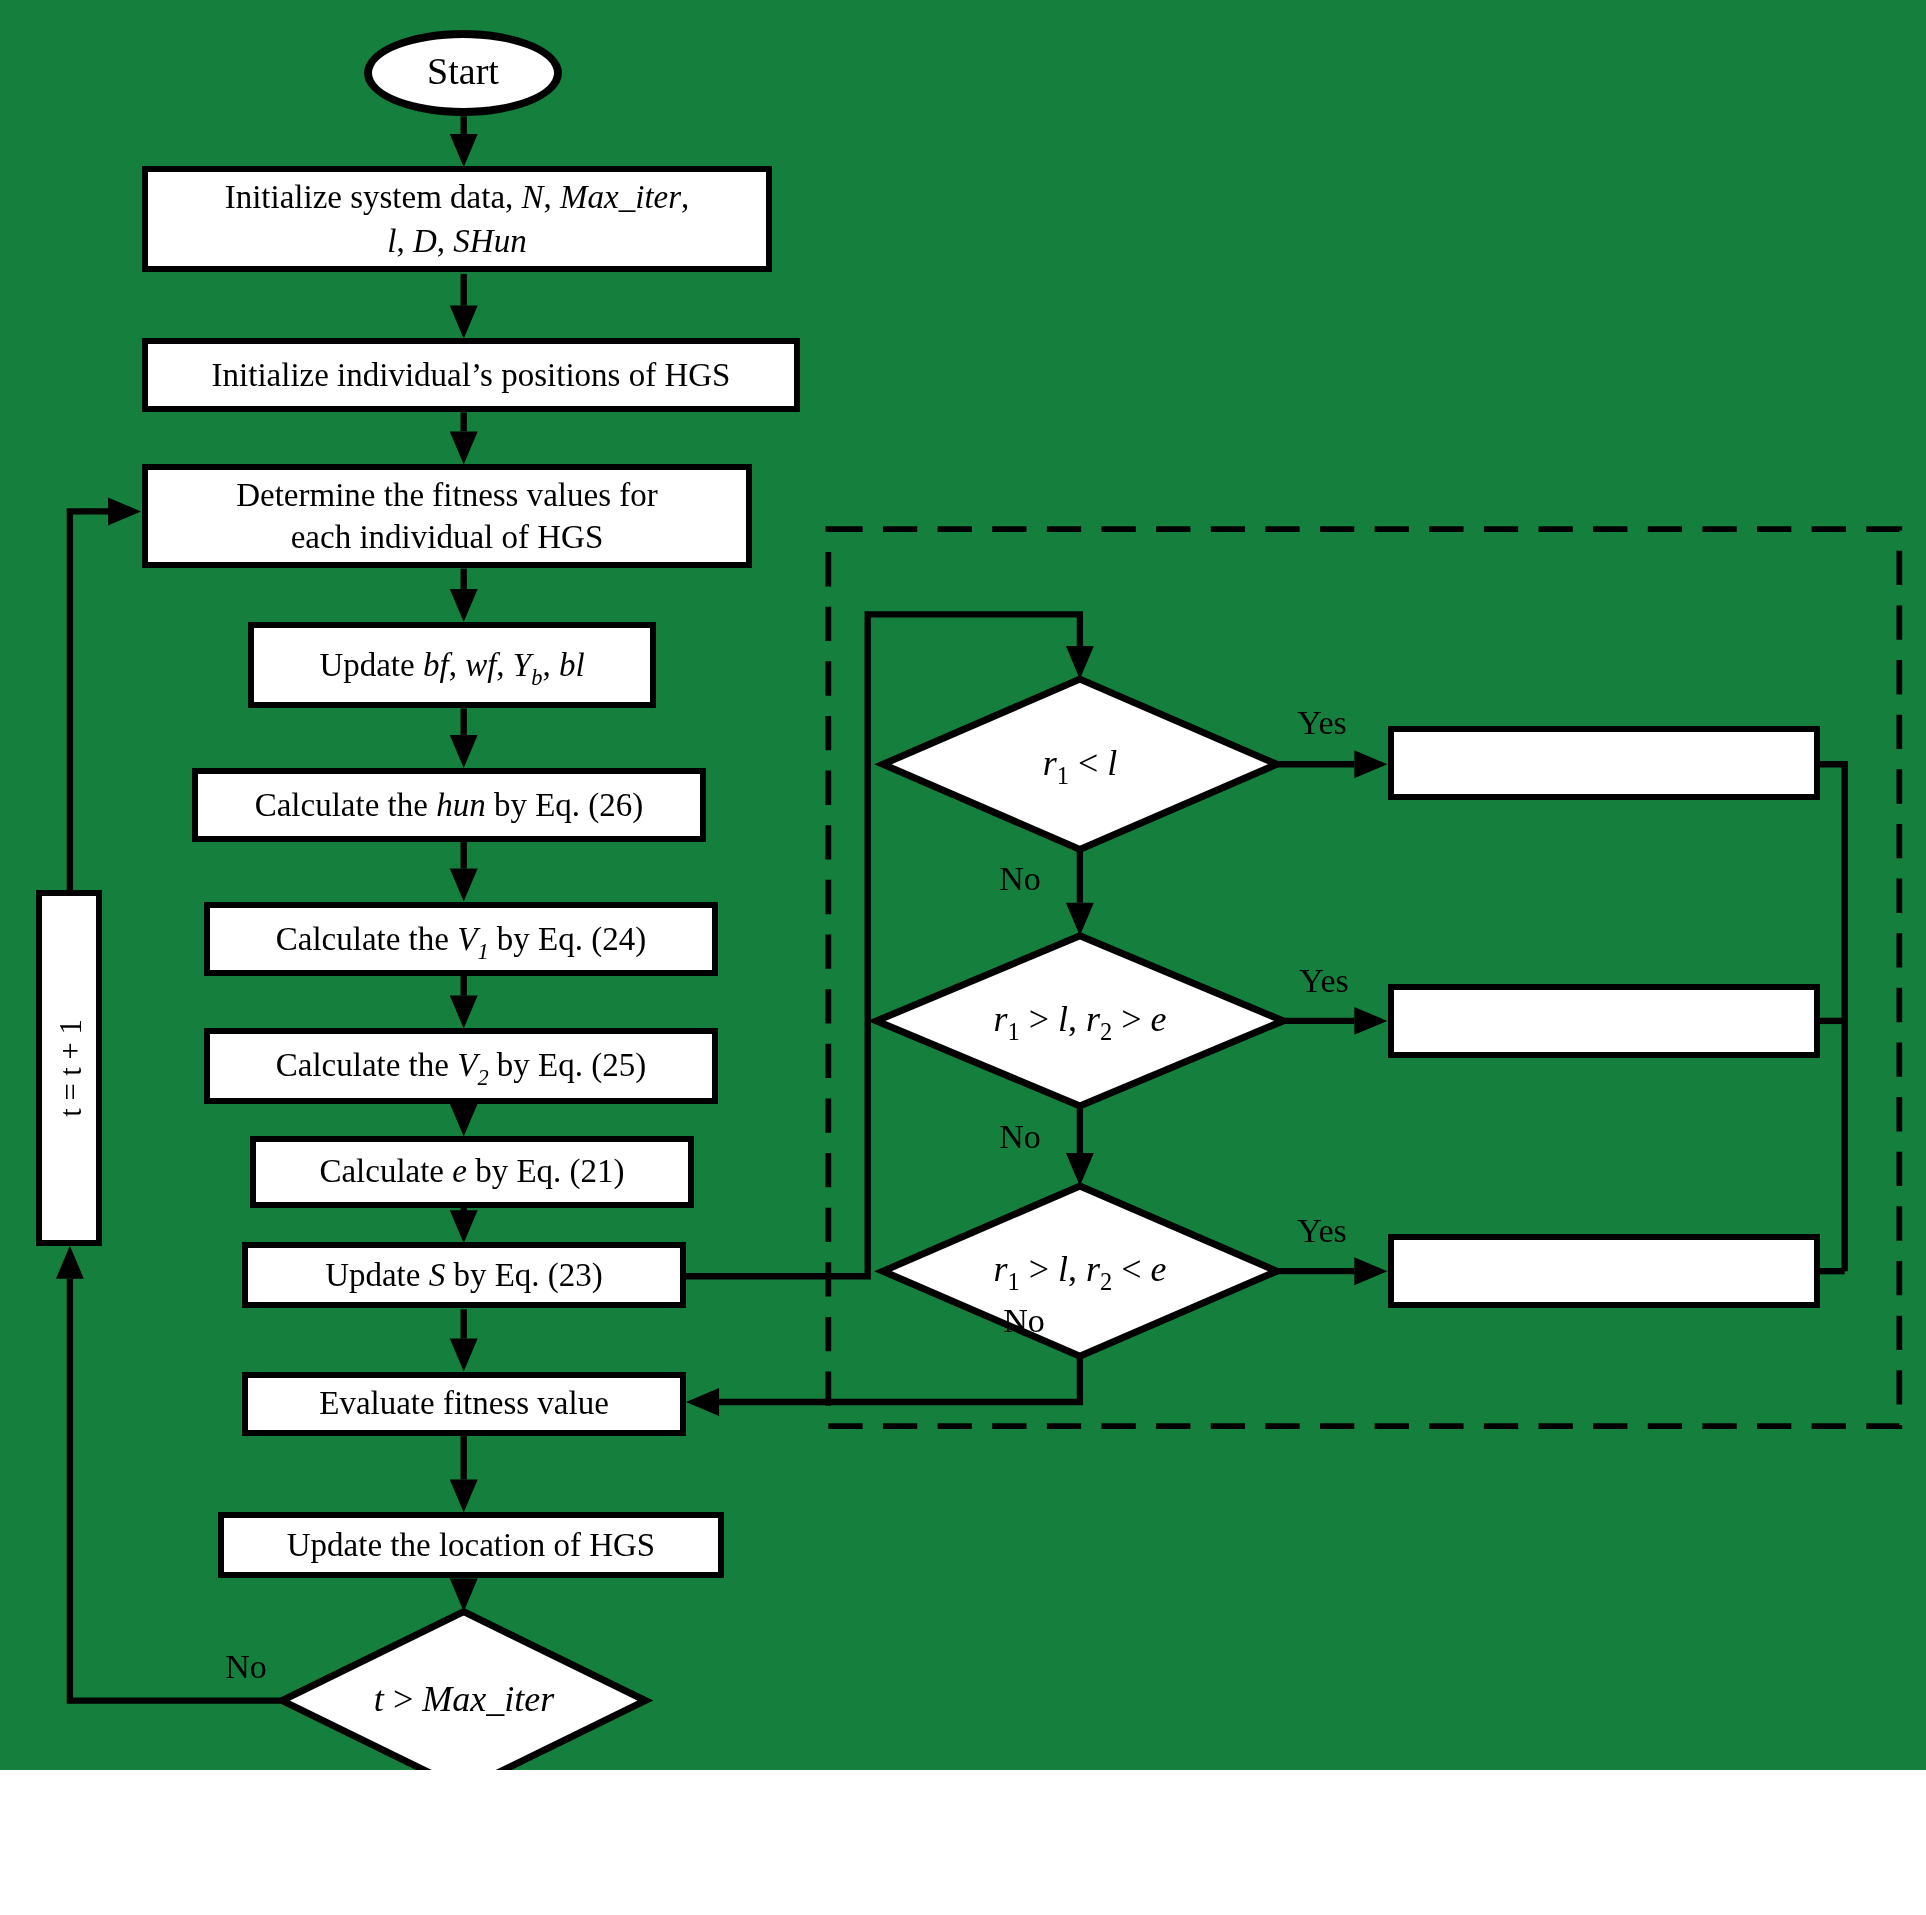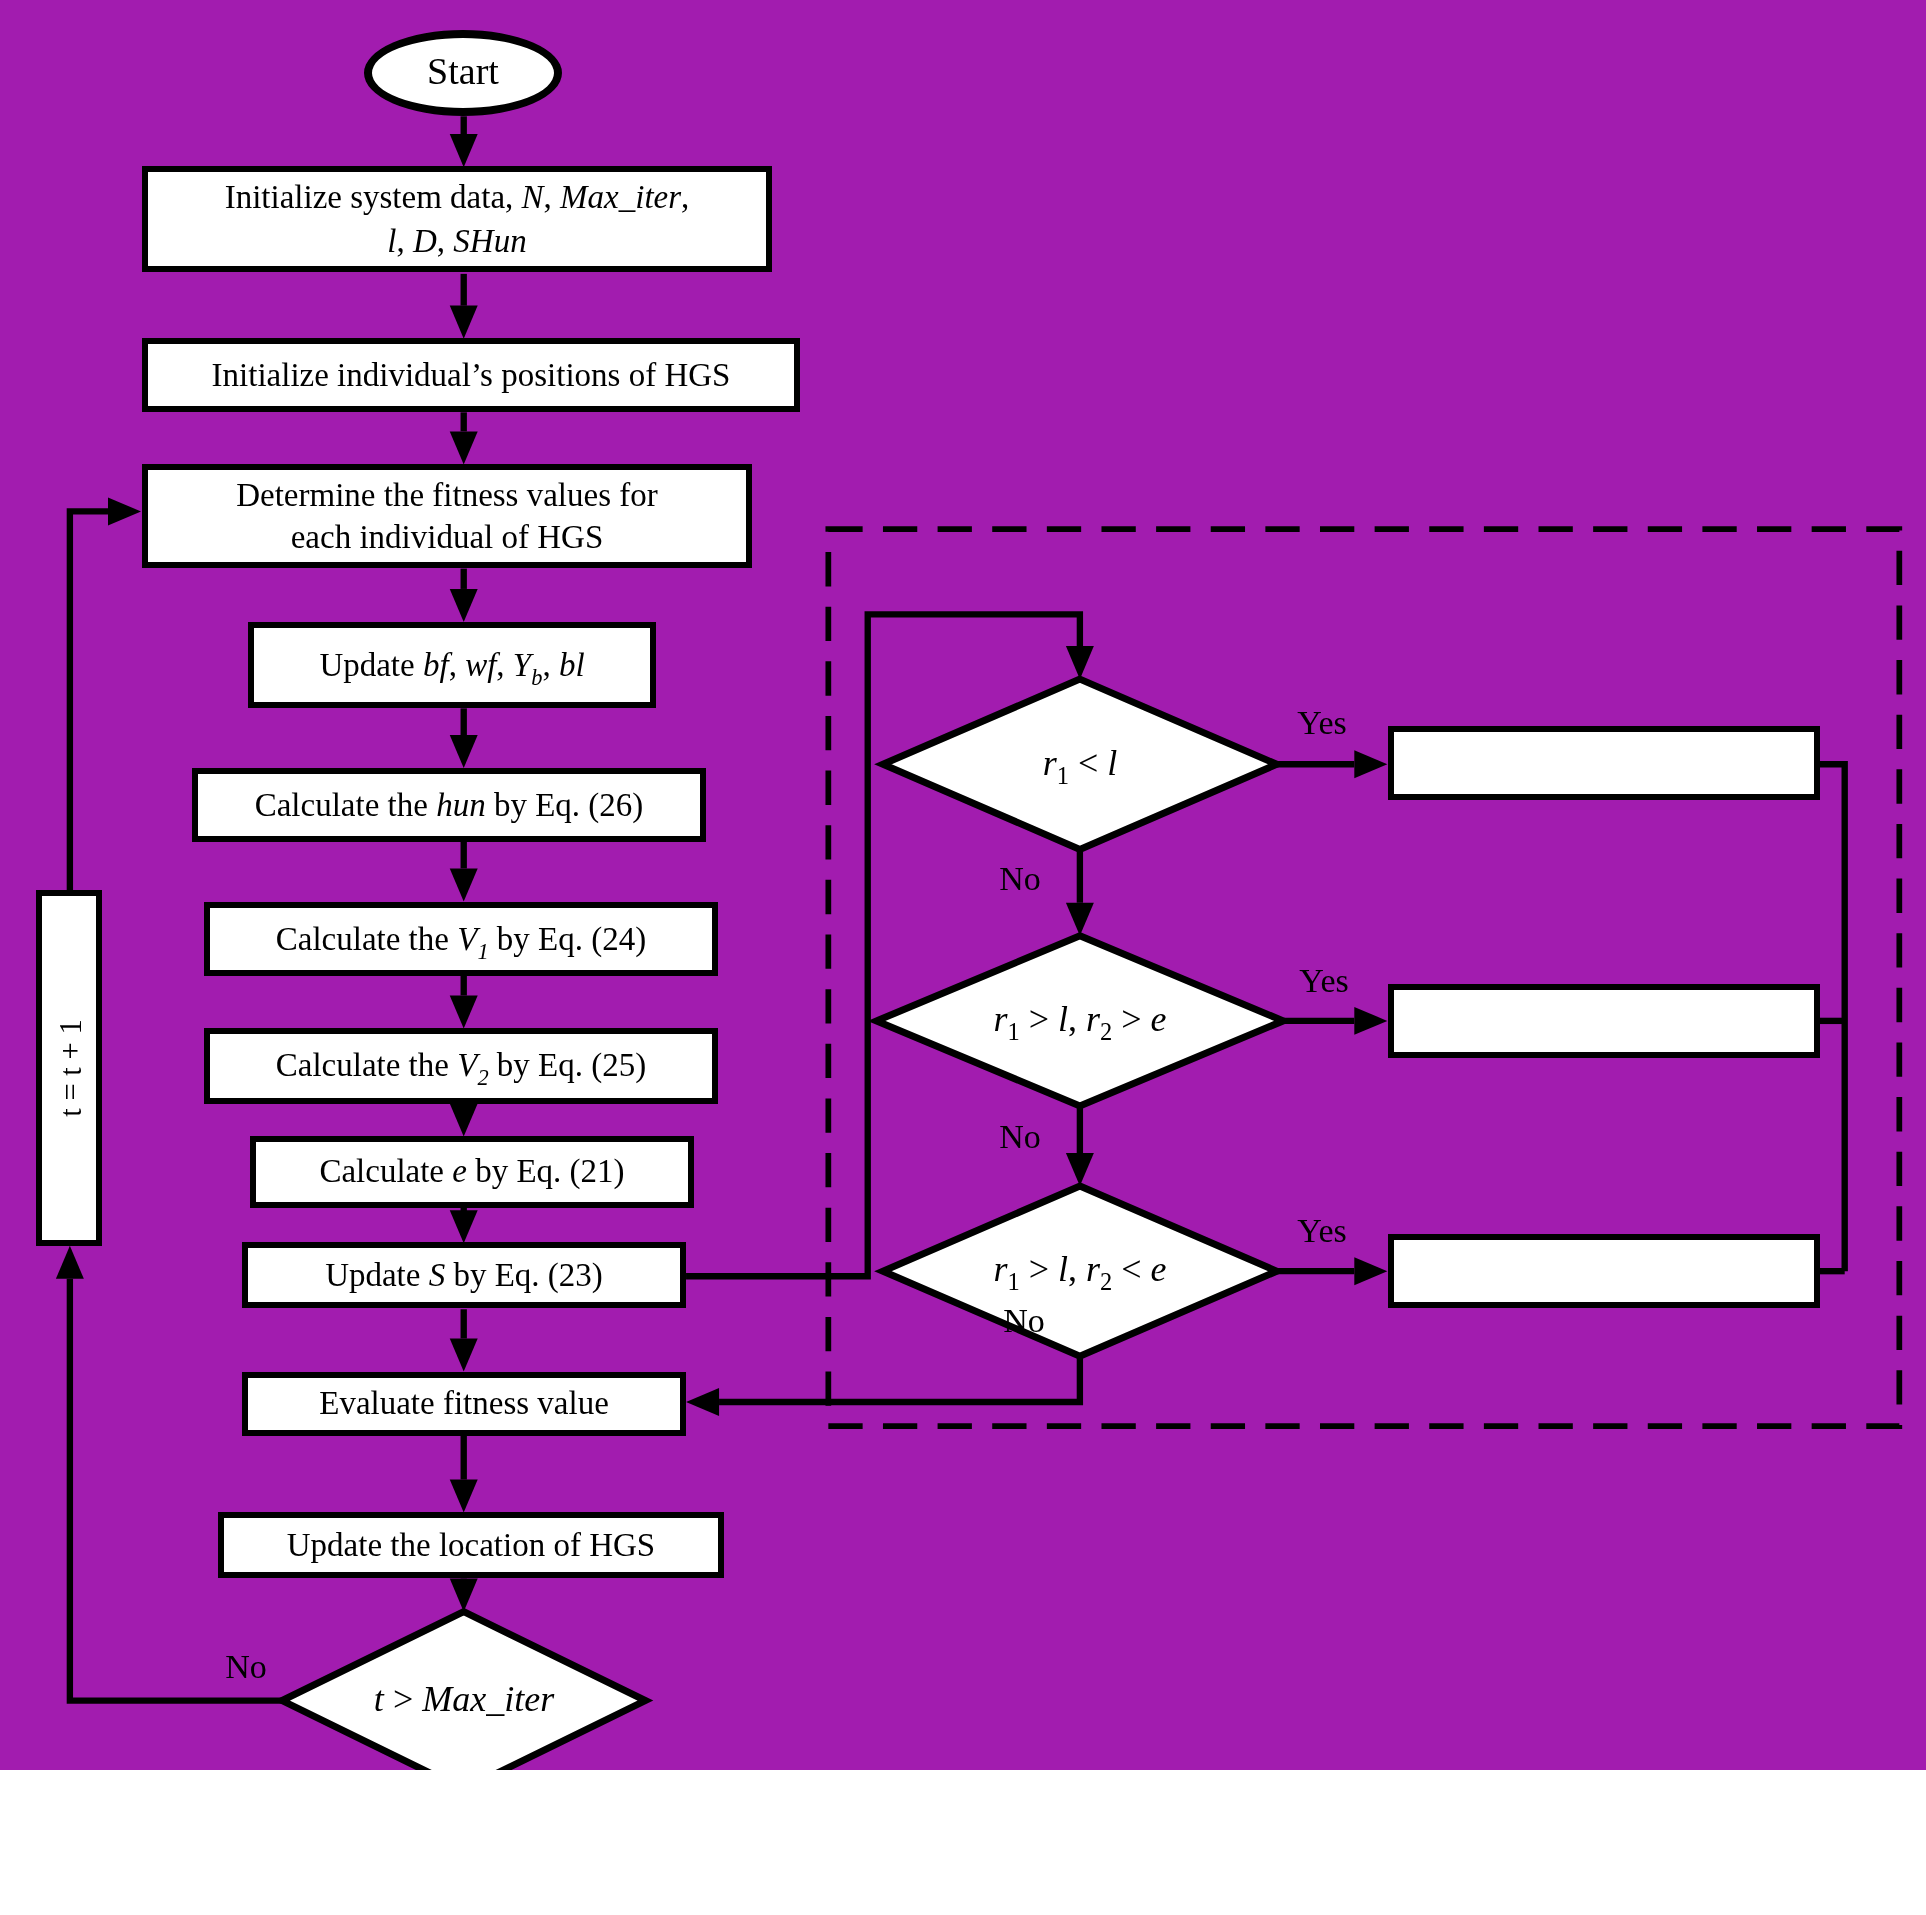--- a/index.html
+++ b/index.html
@@ -1,16 +1,16 @@
 <!DOCTYPE html>
 <html style="font-size:10.2px"><head>
 <meta charset="utf-8">
 <style>
   html,body{margin:0;padding:0;background:#ffffff;}
-  .stage{position:relative;width:1926px;height:1770px;overflow:hidden;background:#a21caf;}
+  .stage{position:relative;width:1926px;height:1770px;overflow:hidden;background:#15803d;}
   .canvas{position:absolute;left:0;top:0;width:963px;height:958px;
           transform:scale(2);transform-origin:0 0;
           font-family:"Liberation Serif","DejaVu Serif",serif;color:#000;}
   svg.wires{position:absolute;left:0;top:0;z-index:1;}
   .node{position:absolute;z-index:2;box-sizing:border-box;background:#fff;
         display:flex;align-items:center;justify-content:center;text-align:center;}
   .proc{border:3.8px solid #000;font-size:16.5px;line-height:1.3;padding:0 3.8px;}
   .term{border:4.4px solid #000;border-radius:50%;font-size:19px;}
   .dlabel{position:absolute;z-index:3;transform:translate(-50%,-50%);
           font-size:18px;white-space:nowrap;text-align:center;background:transparent;}

